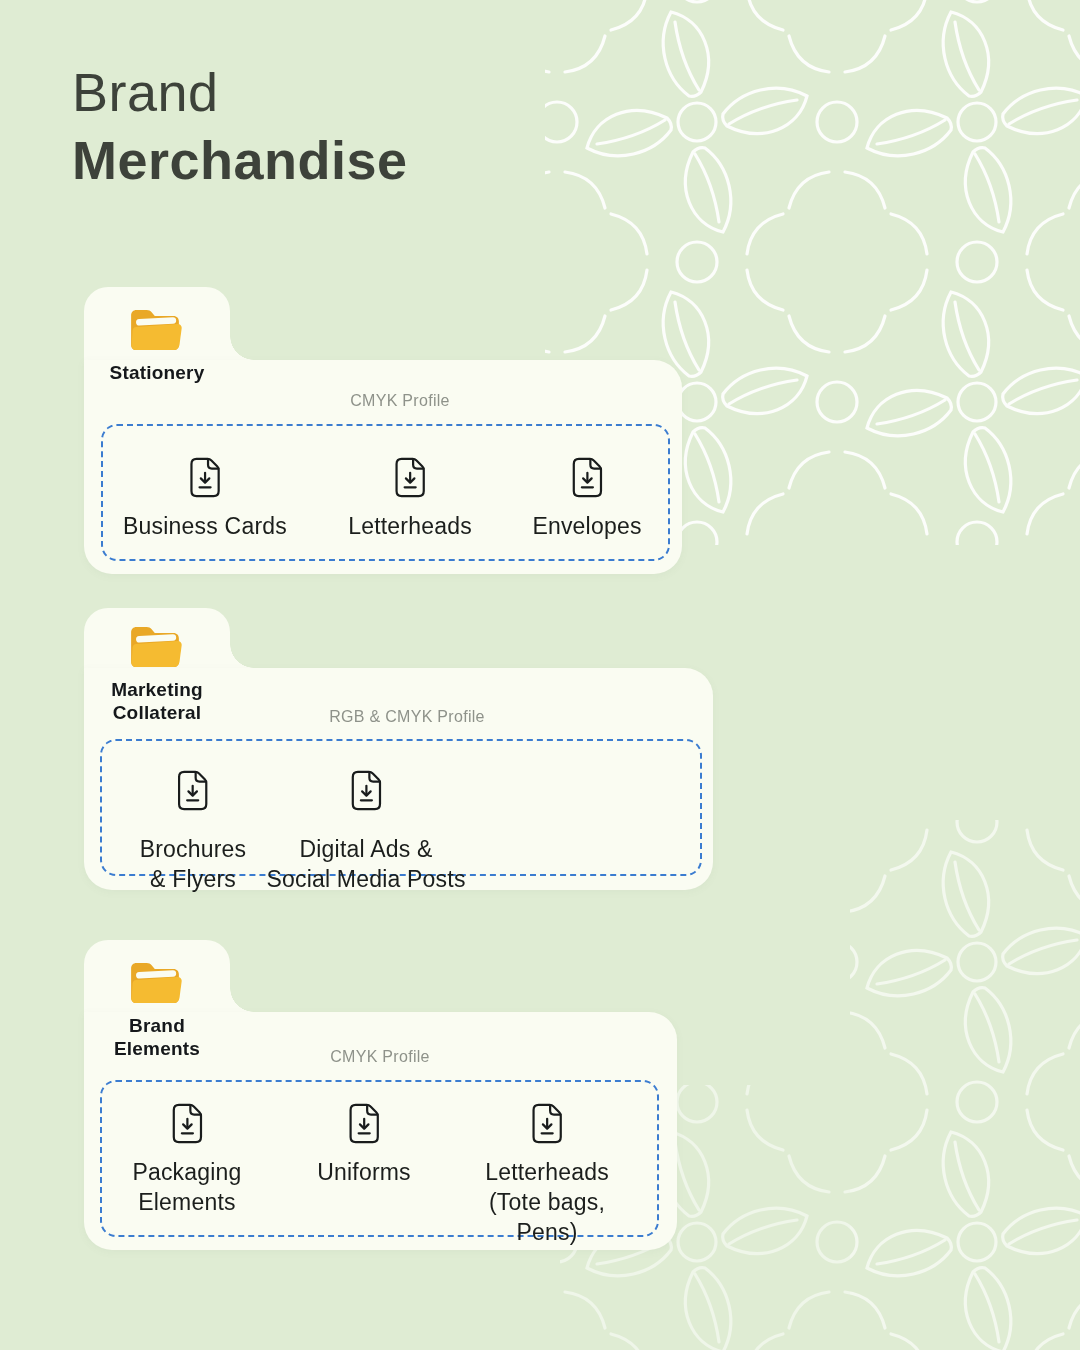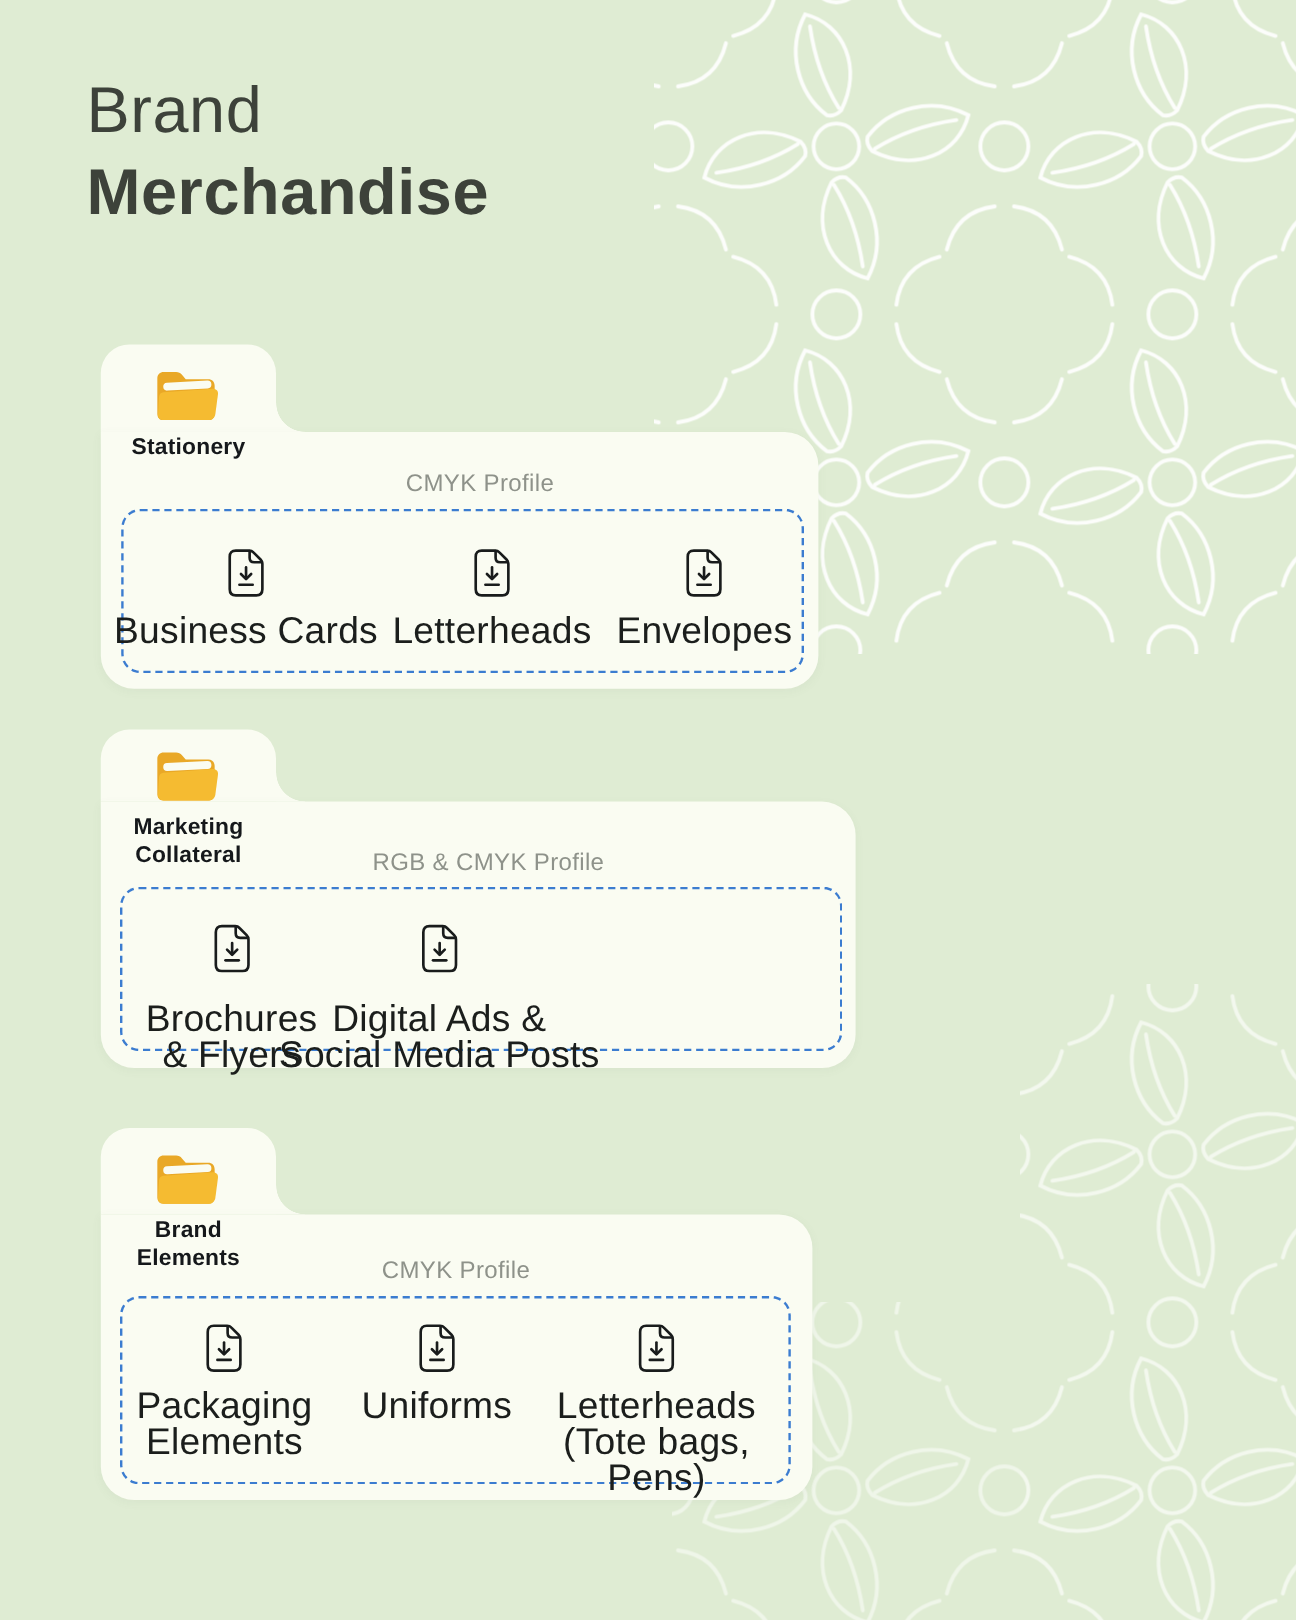--- a/index.html
+++ b/index.html
@@ -40,21 +40,21 @@
   .folder-block{
     position:absolute;left:0;top:0;width:146px;padding-top:18px;z-index:3;
     display:flex;flex-direction:column;align-items:center;
   }
   .folder-label{
     margin-top:6px;font-size:19px;line-height:23px;font-weight:700;
     color:#15181b;text-align:center;white-space:pre-line;letter-spacing:.2px;
   }
   .profile-label{
     position:absolute;z-index:3;transform:translateX(-50%);
-    font-size:20px;color:#8e928a;letter-spacing:.3px;white-space:nowrap;
+    font-size:16px;color:#8e928a;letter-spacing:.3px;white-space:nowrap;
   }
   .card-1 .profile-label{left:316px;top:105px;}
   .card-2 .profile-label{left:323px;top:100px;}
   .card-3 .profile-label{left:296px;top:108px;}
   .dashed-box{
     position:absolute;z-index:2;
     border:2px dashed #3b7cd0;border-radius:16px;
   }
   .card-1 .dashed-box{left:17px;top:137px;width:565px;height:133px;}
   .card-2 .dashed-box{left:16px;top:131px;width:598px;height:133px;}
@@ -69,21 +69,21 @@
   .card-1 .dl-item:nth-of-type(1){left:102px;}
   .card-1 .dl-item:nth-of-type(2){left:307px;}
   .card-1 .dl-item:nth-of-type(3){left:484px;}
   .card-2 .dl-item:nth-of-type(1){left:91px;}
   .card-2 .dl-item:nth-of-type(2){left:264px;}
   .card-2 .dl-item:nth-of-type(3){left:478px;font-weight:bold;}
   .card-3 .dl-item:nth-of-type(1){left:85px;}
   .card-3 .dl-item:nth-of-type(2){left:262px;}
   .card-3 .dl-item:nth-of-type(3){left:445px;}
   .dl-label{
-    margin-top:12px;font-size:31px;line-height:30px;color:#1b1e1c;
+    margin-top:12px;font-size:23px;line-height:30px;color:#1b1e1c;
     text-align:center;white-space:pre-line;letter-spacing:.2px;
   }
 </style>
 </head>
 <body>
 
 <div id="canvas">
 
   <svg id="bg-pattern" width="1080" height="1350" viewBox="0 0 1080 1350" aria-hidden="true">
     <defs>

